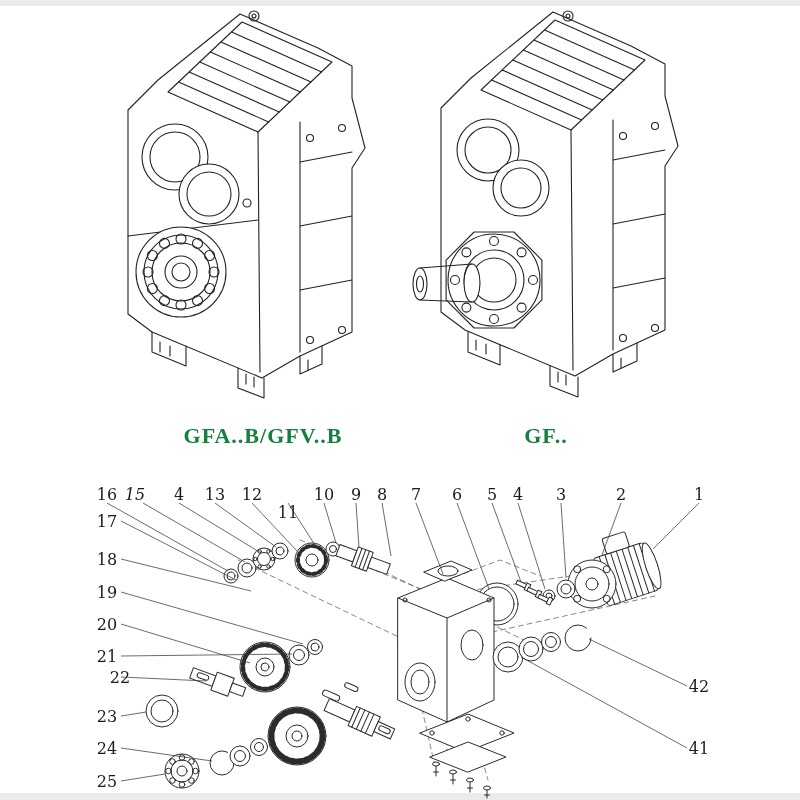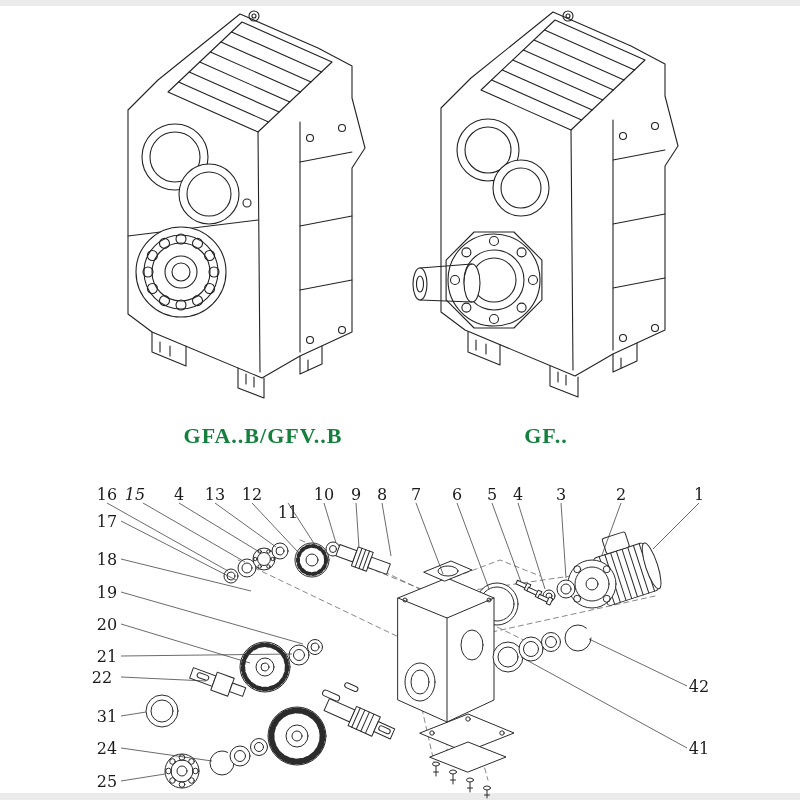--- a/index.html
+++ b/index.html
@@ -321,21 +321,21 @@
   <span class="callout" style="left:518px; top:494px;">4</span>
   <span class="callout" style="left:561px; top:494px;">3</span>
   <span class="callout" style="left:621px; top:494px;">2</span>
   <span class="callout" style="left:699px; top:494px;">1</span>
 
   <span class="callout" style="left:107px; top:521px;">17</span>
   <span class="callout" style="left:107px; top:559px;text-align:center;">18</span>
   <span class="callout" style="left:107px; top:592px;">19</span>
   <span class="callout" style="left:107px; top:624px;">20</span>
   <span class="callout" style="left:107px; top:656px;">21</span>
-  <span class="callout" style="left:102px; top:677px;">22</span>
-  <span class="callout" style="left:107px; top:716px;">31</span>
+  <span class="callout" style="left:120px; top:677px;">22</span>
+  <span class="callout" style="left:107px; top:716px;">23</span>
   <span class="callout" style="left:107px; top:748px;">24</span>
   <span class="callout" style="left:107px; top:781px;">25</span>
 
   <span class="callout" style="left:699px; top:686px;text-align:center;">42</span>
   <span class="callout" style="left:699px; top:748px;text-align:center;">41</span>
 
 </div>
 
 </body></html>

